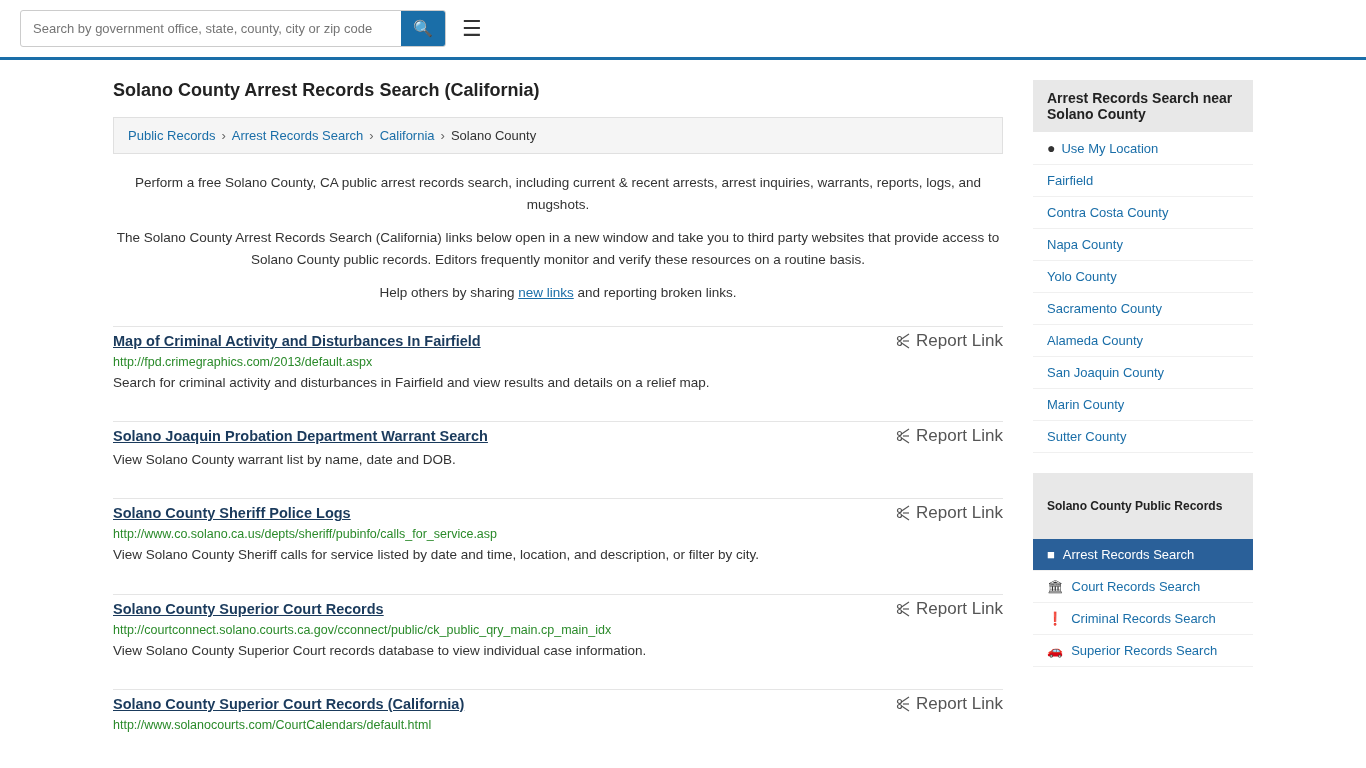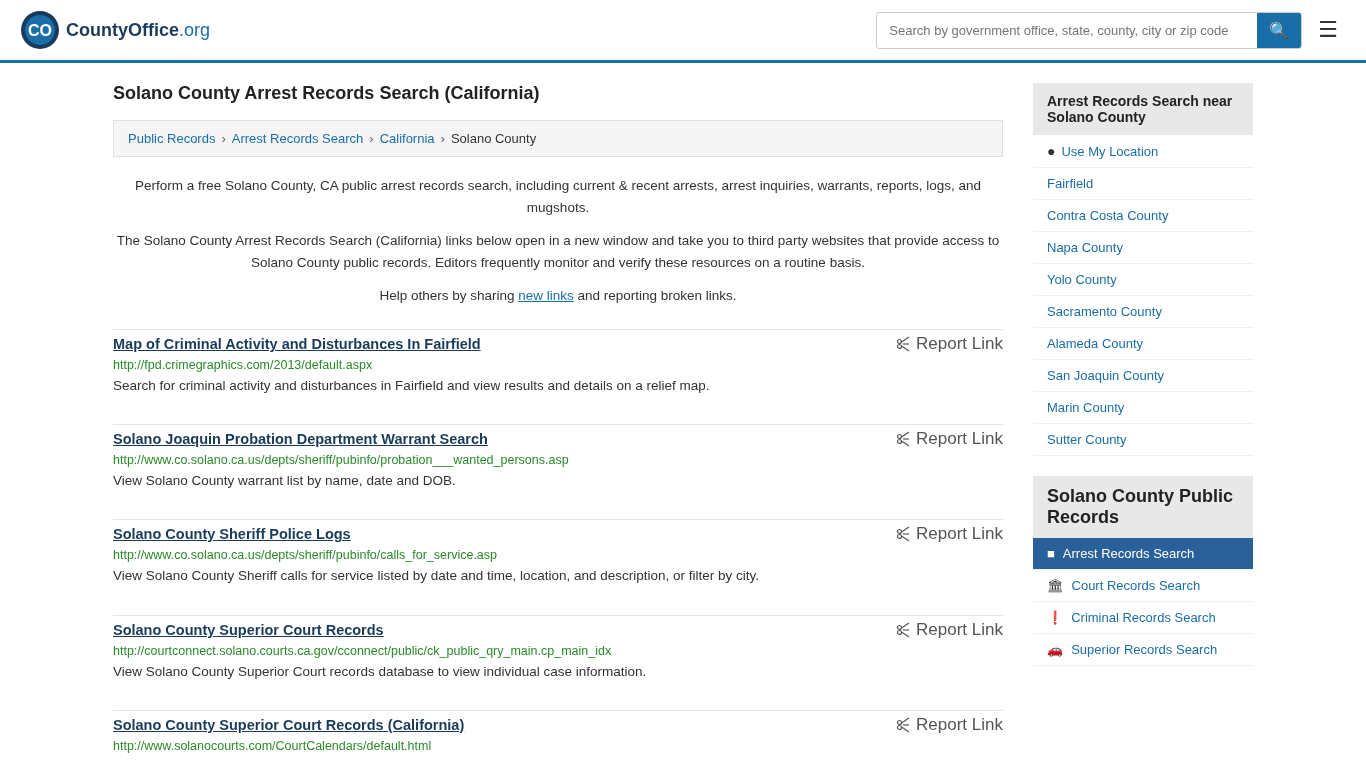--- a/index.html
+++ b/index.html
@@ -178,23 +178,23 @@
     .sidebar-item.location {
       display: flex;
       align-items: center;
       gap: 6px;
     }
     .loc-icon { color: #333; font-size: 14px; }
 
     
     .sidebar-records-header {
       background: #e8e8e8;
-      padding: 10px 14px;
+      padding: 26px 14px;
       font-weight: bold;
-      font-size: 18px;
+      font-size: 12px;
       color: #222;
     }
     .sidebar-record-item {
       padding: 8px 14px;
       font-size: 13px;
       border-bottom: 1px solid #f0f0f0;
       display: flex;
       align-items: center;
       gap: 8px;
       cursor: pointer;
@@ -206,30 +206,20 @@
     .sidebar-record-item a {
       color: #1a6ea8;
       text-decoration: none;
     }
     .rec-icon { font-size: 13px; flex-shrink: 0; }
   </style>
 </head>
 <body>
 
 <div class="header">
-  <div class="logo-area">
-    <svg class="logo-icon" viewBox="0 0 40 40">
-      <circle cx="20" cy="20" r="19" fill="#1a3a5c"></circle>
-      <circle cx="20" cy="20" r="15" fill="#1a6ea8"></circle>
-      <text x="20" y="26" text-anchor="middle" fill="white" font-size="16" font-weight="bold">CO</text>
-    </svg>
-    <div>
-      <span style="font-size:18px;font-weight:bold;color:#1a3a5c;">CountyOffice</span><span style="font-size:18px;color:#1a6ea8;">.org</span>
-    </div>
-  </div>
   <div class="header-right">
     <div class="search-bar">
       <input type="text" placeholder="Search by government office, state, county, city or zip code" style="">
       <button class="search-btn">🔍</button>
     </div>
     <button class="menu-btn">☰</button>
   </div>
 </div>
 
 <div class="main-container">
@@ -280,21 +270,20 @@
           <svg width="16" height="16" viewBox="0 0 16 16">
                 <path d="M6.5 5.5 C6.5 6.6 5.6 7.5 4.5 7.5 S2.5 6.6 2.5 5.5 S3.4 3.5 4.5 3.5 S6.5 4.4 6.5 5.5Z" fill="none" stroke="#555" stroke-width="1.2"></path>
                 <path d="M6.5 10.5 C6.5 11.6 5.6 12.5 4.5 12.5 S2.5 11.6 2.5 10.5 S3.4 8.5 4.5 8.5 S6.5 9.4 6.5 10.5Z" fill="none" stroke="#555" stroke-width="1.2"></path>
                 <line x1="6.2" y1="6.2" x2="14" y2="1" stroke="#555" stroke-width="1.2"></line>
                 <line x1="6.2" y1="9.8" x2="14" y2="15" stroke="#555" stroke-width="1.2"></line>
                 <line x1="8" y1="8" x2="14" y2="8" stroke="#555" stroke-width="1.2"></line>
               </svg>
           Report Link
         </span>
       </div>
-      <div class="result-url">http://www.co.solano.ca.us/depts/sheriff/pubinfo/probation___wanted_persons.asp</div>
       <div class="result-desc">View Solano County warrant list by name, date and DOB.</div>
     </div>
         <div class="result-item">
       <hr class="divider">
       <div class="result-title-row">
         <span class="result-title">Solano County Sheriff Police Logs</span>
         <span class="report-link">
           <svg width="16" height="16" viewBox="0 0 16 16">
                 <path d="M6.5 5.5 C6.5 6.6 5.6 7.5 4.5 7.5 S2.5 6.6 2.5 5.5 S3.4 3.5 4.5 3.5 S6.5 4.4 6.5 5.5Z" fill="none" stroke="#555" stroke-width="1.2"></path>
                 <path d="M6.5 10.5 C6.5 11.6 5.6 12.5 4.5 12.5 S2.5 11.6 2.5 10.5 S3.4 8.5 4.5 8.5 S6.5 9.4 6.5 10.5Z" fill="none" stroke="#555" stroke-width="1.2"></path>

